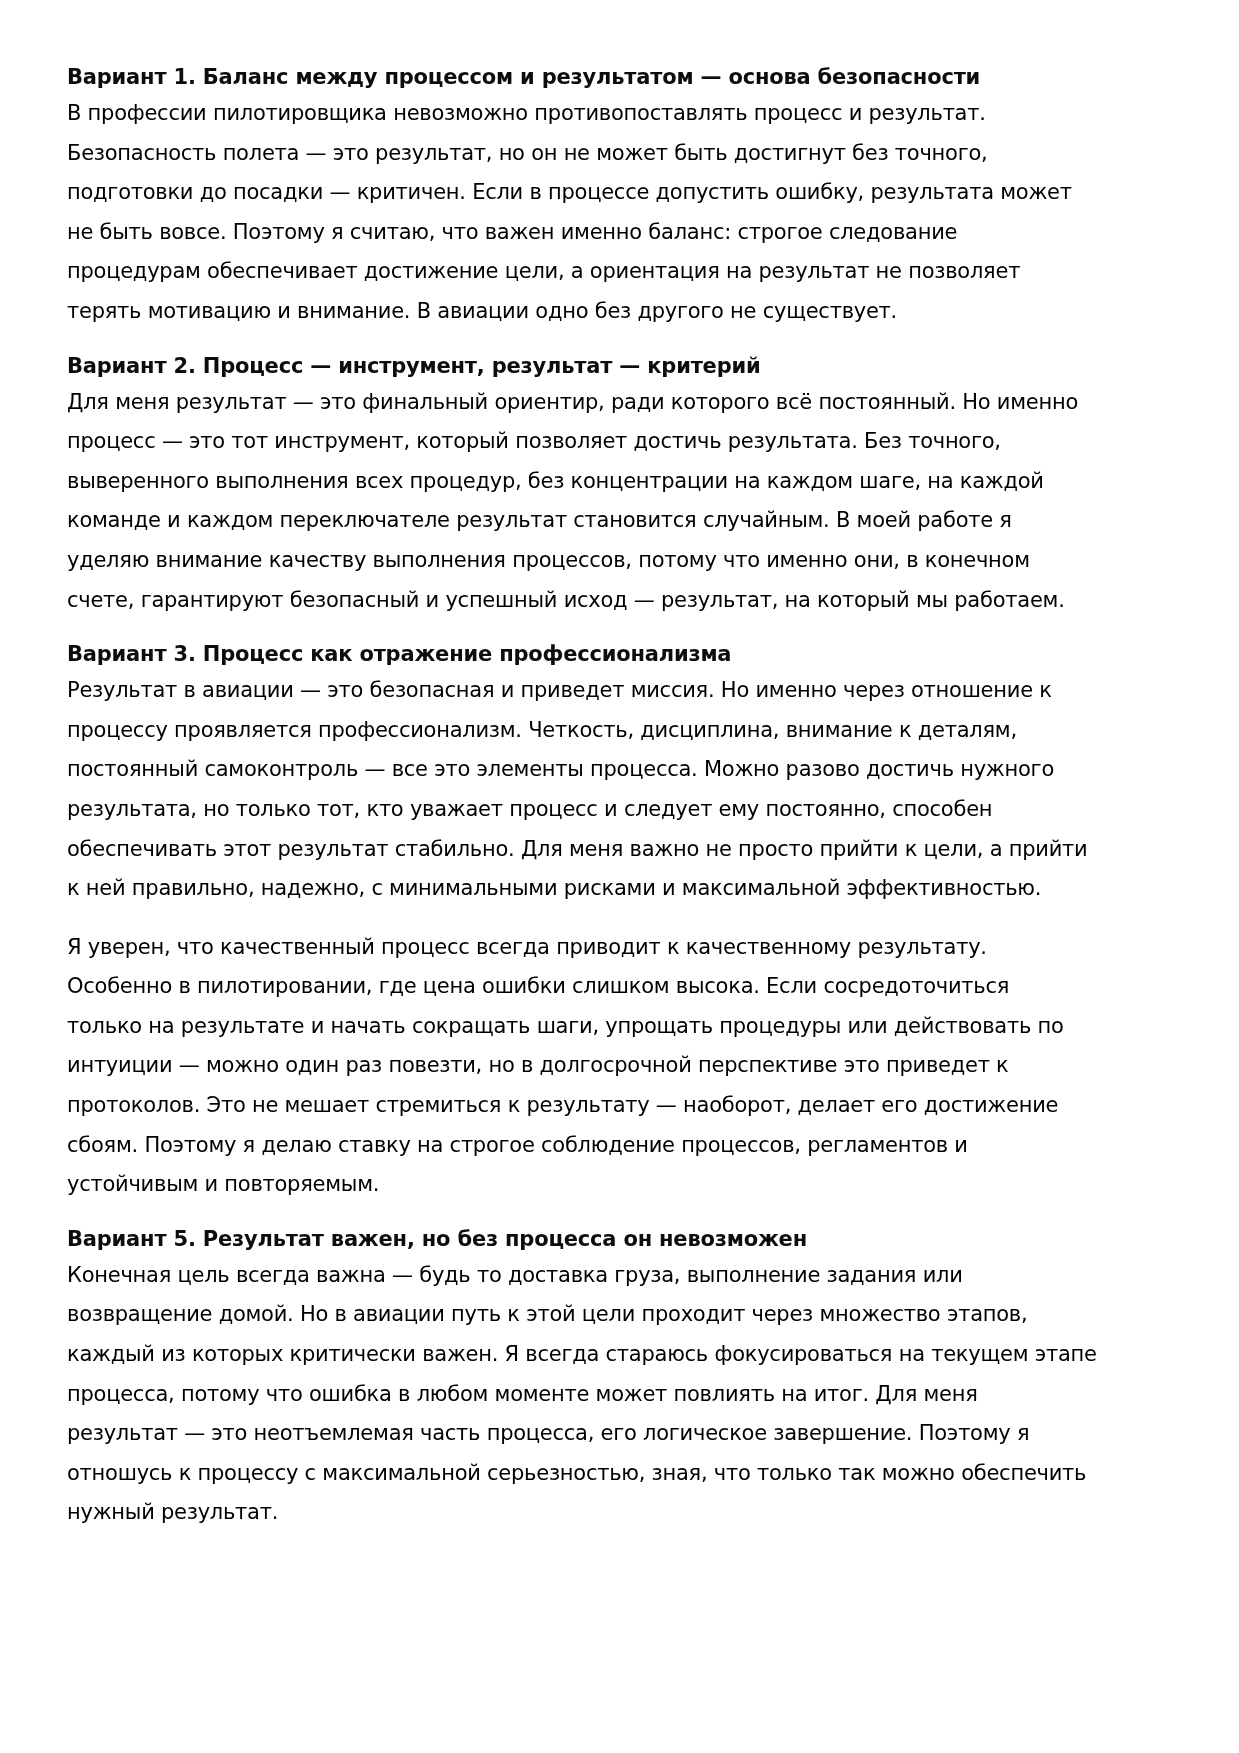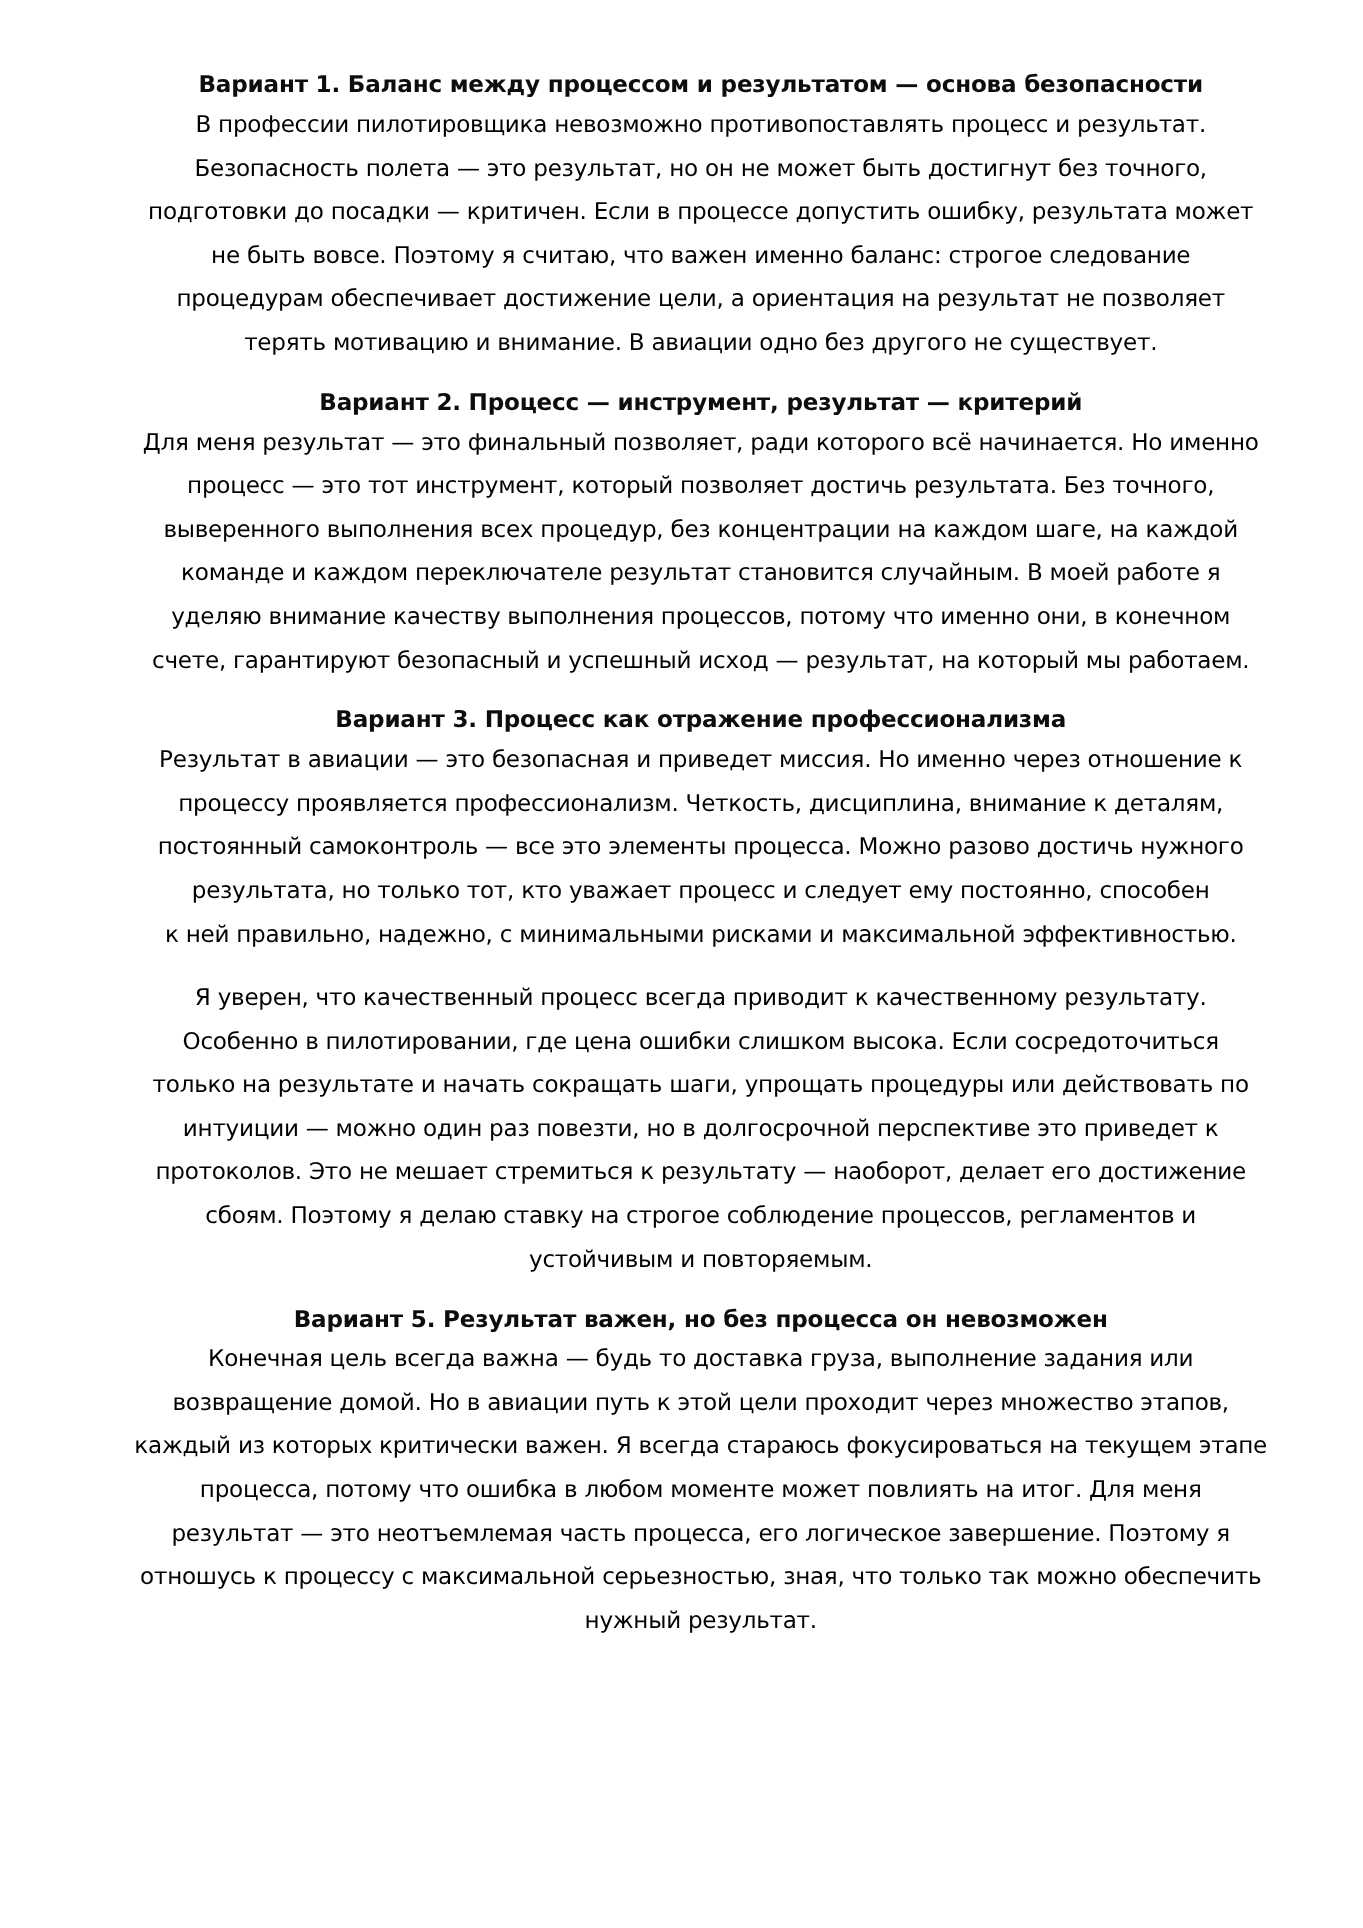--- a/index.html
+++ b/index.html
@@ -10,24 +10,23 @@
     body {
       width: 1239px;
       height: 1753px;
       position: relative;
       overflow: hidden;
       font-family: "DejaVu Sans", "Liberation Sans", sans-serif;
       color: #1f1f1f;
     }
     .doc {
       position: absolute;
-      left: 87px;
+      left: 67px;
       top: 62px;
       width: 1100px;
-      text-align: center;
     }
     .section {
       margin-bottom: 19px;
     }
     .heading {
       font-size: 21px;
       font-weight: bold;
       color: #0d0d0d;
       line-height: 30px;
       height: 30px;
@@ -59,36 +58,37 @@
       <div class="line">подготовки до посадки — критичен. Если в процессе допустить ошибку, результата может</div>
       <div class="line">не быть вовсе. Поэтому я считаю, что важен именно баланс: строгое следование</div>
       <div class="line">процедурам обеспечивает достижение цели, а ориентация на результат не позволяет</div>
       <div class="line">терять мотивацию и внимание. В авиации одно без другого не существует.</div>
     </div>
   </div>
 
   <div class="section">
     <div class="heading">Вариант 2. Процесс — инструмент, результат — критерий</div>
     <div class="body">
-      <div class="line">Для меня результат — это финальный позволяет, ради которого всё начинается. Но именно</div>
+      <div class="line">Для меня результат — это финальный ориентир, ради которого всё постоянный. Но именно</div>
       <div class="line">процесс — это тот инструмент, который позволяет достичь результата. Без точного,</div>
       <div class="line">выверенного выполнения всех процедур, без концентрации на каждом шаге, на каждой</div>
       <div class="line">команде и каждом переключателе результат становится случайным. В моей работе я</div>
       <div class="line">уделяю внимание качеству выполнения процессов, потому что именно они, в конечном</div>
       <div class="line">счете, гарантируют безопасный и успешный исход — результат, на который мы работаем.</div>
     </div>
   </div>
 
   <div class="section">
     <div class="heading">Вариант 3. Процесс как отражение профессионализма</div>
     <div class="body">
       <div class="line">Результат в авиации — это безопасная и приведет миссия. Но именно через отношение к</div>
       <div class="line">процессу проявляется профессионализм. Четкость, дисциплина, внимание к деталям,</div>
       <div class="line">постоянный самоконтроль — все это элементы процесса. Можно разово достичь нужного</div>
       <div class="line">результата, но только тот, кто уважает процесс и следует ему постоянно, способен</div>
+      <div class="line">обеспечивать этот результат стабильно. Для меня важно не просто прийти к цели, а прийти</div>
       <div class="line">к ней правильно, надежно, с минимальными рисками и максимальной эффективностью.</div>
     </div>
   </div>
 
   <div class="section">
     <div class="body">
       <div class="line">Я уверен, что качественный процесс всегда приводит к качественному результату.</div>
       <div class="line">Особенно в пилотировании, где цена ошибки слишком высока. Если сосредоточиться</div>
       <div class="line">только на результате и начать сокращать шаги, упрощать процедуры или действовать по</div>
       <div class="line">интуиции — можно один раз повезти, но в долгосрочной перспективе это приведет к</div>

